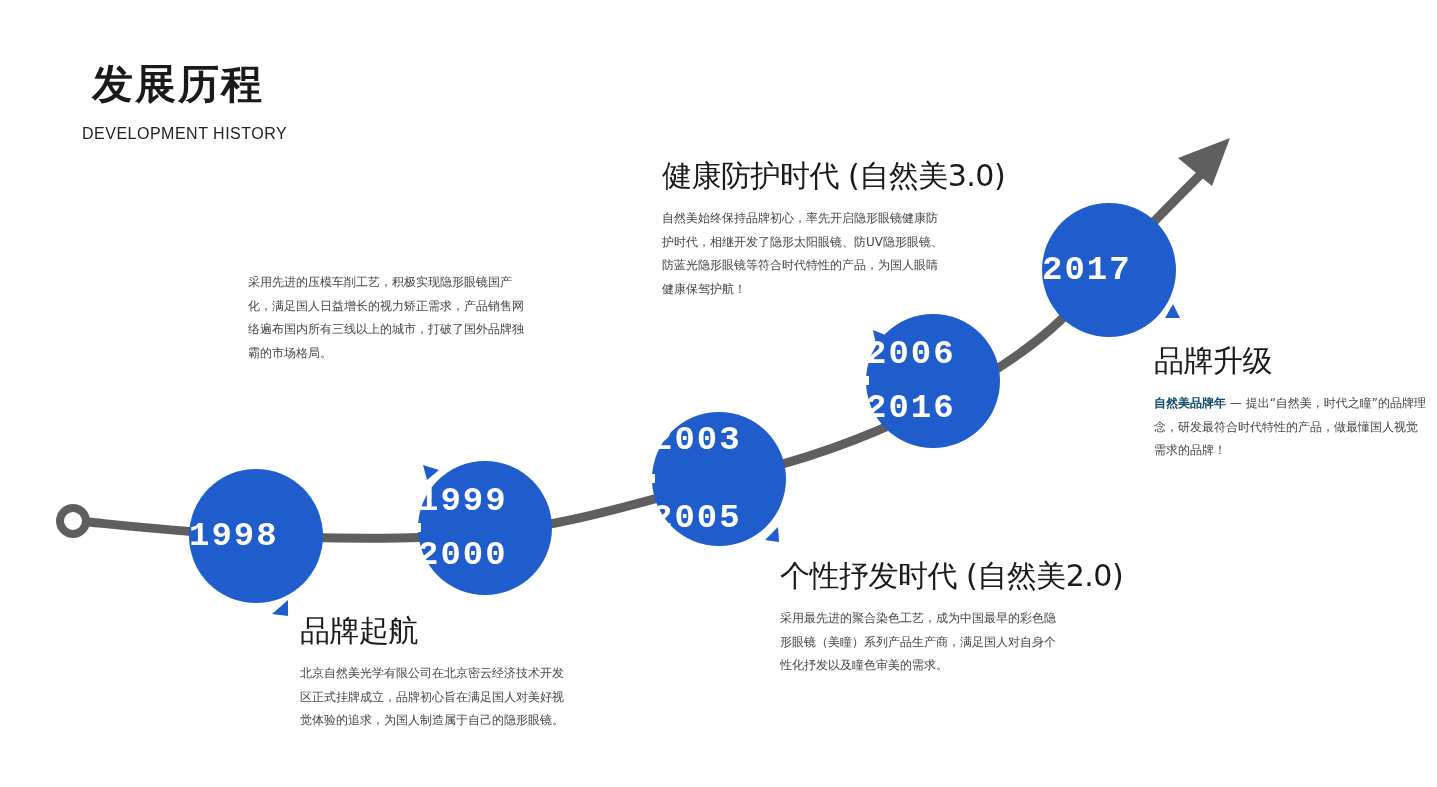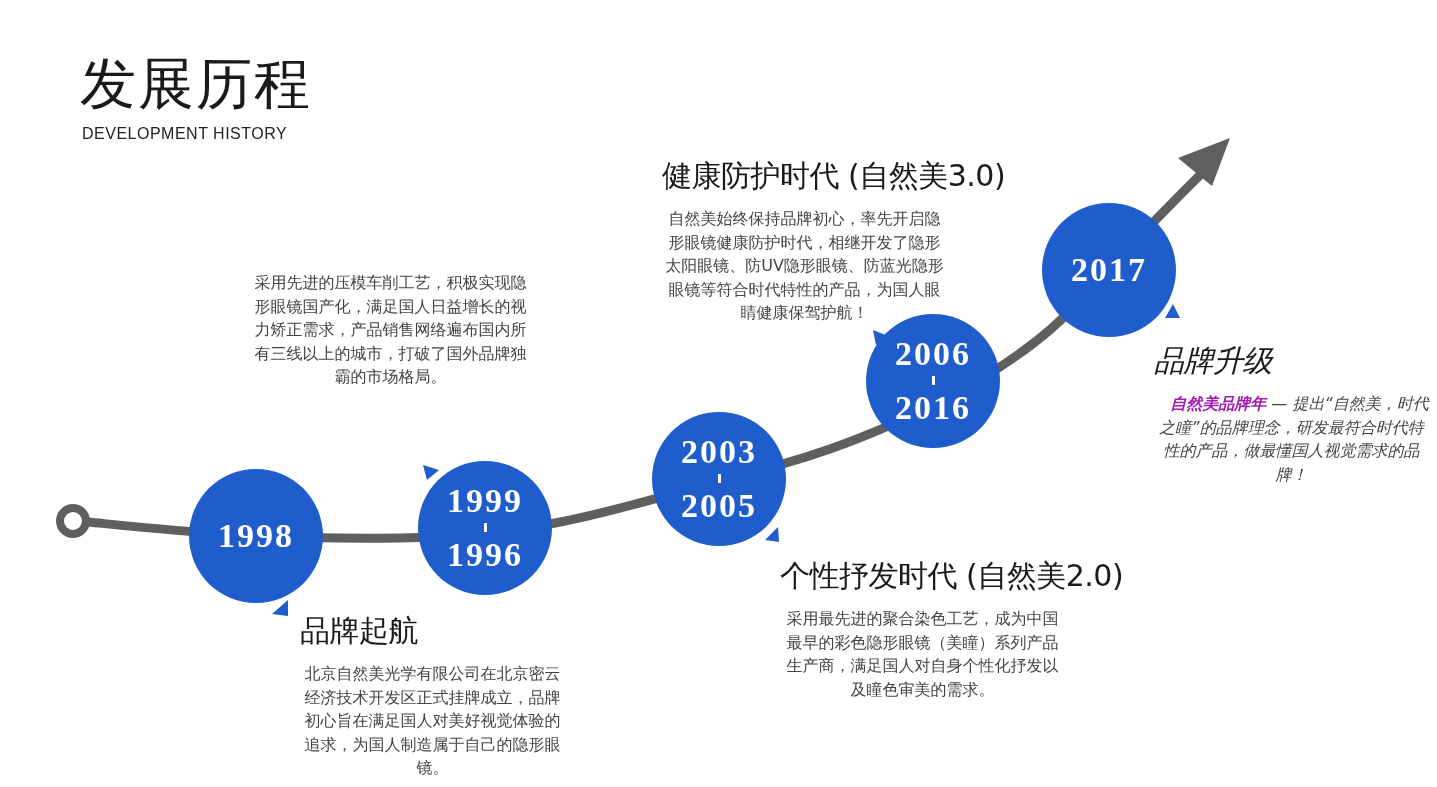--- a/index.html
+++ b/index.html
@@ -1,28 +1,28 @@
 <!DOCTYPE html>
 <html><head>
 <meta charset="utf-8">
 <style>
   * { margin:0; padding:0; box-sizing:border-box; }
   html, body { width:1437px; height:787px; background:#ffffff; overflow:hidden; }
   body { position:relative; font-family:"DejaVu Sans", "Liberation Sans", sans-serif; color:#222; }
-  .title { position:absolute; left:80px; top:52px; font-size:56px; font-weight:normal; color:#1a1a1a; letter-spacing:2px; line-height:64px; }
+  .title { position:absolute; left:92px; top:52px; font-size:41px; font-weight:bold; color:#1a1a1a; letter-spacing:2px; line-height:64px; }
   .subtitle { position:absolute; left:82px; top:125px; font-size:16px; color:#222; letter-spacing:0.5px; font-family:"Liberation Sans", sans-serif;text-align:center; }
   svg.track { position:absolute; left:0; top:0; }
   .node { position:absolute; width:134px; height:134px; border-radius:50%; background:#1f5ccc; color:#fff;
-          display:flex; flex-direction:column; align-items:center; justify-content:center;
-          font-family:Liberation Serif, serif; font-weight:bold; font-size:34px; letter-spacing:2px; line-height:36px; }
+          display:flex; flex-direction:column; align-items:flex-start; justify-content:center;
+          font-family:Liberation Mono, monospace; font-weight:bold; font-size:34px; letter-spacing:2px; line-height:36px; }
   .node .sep { width:3px; height:9px; background:#fff; margin:4px 0 5px; }
   .block { position:absolute; }
   .block h3 { font-size:30px; font-weight:normal; color:#1a1a1a; margin-bottom:10px; white-space:nowrap; letter-spacing:-0.5px; }
-  .block p { font-size:16px; line-height:23.5px; color:#444;text-align:center; }
-  .block p b { color:#a21caf;margin-left:16px; }
+  .block p { font-size:12px; line-height:23.5px; color:#444; }
+  .block p b { color:#0c4a6e; }
 </style>
 </head>
 <body>
 
 <div class="title">发展历程</div>
 <div class="subtitle">DEVELOPMENT HISTORY</div>
 
 <svg class="track" width="1437" height="787" viewBox="0 0 1437 787">
   <path d="M 88 522 C 170 530, 260 540, 400 538 C 560 536, 640 500, 760 470 C 880 440, 1020 370, 1080 300 C 1130 245, 1160 215, 1200 175" fill="none" stroke="#5f5f5f" stroke-width="9" stroke-linecap="round"></path>
   <polygon points="1230,138 1178,158 1212,186" fill="#5f5f5f"></polygon>
@@ -34,23 +34,23 @@
   <polygon points="873,330 888,336 876,345" fill="#1f5ccc"></polygon>
   <polygon points="1165,318 1180,318 1173,304" fill="#1f5ccc"></polygon>
 </svg>
 
 <div class="node" style="left:189px;top:469px;">
   <span>1998</span>
 </div>
 <div class="node" style="left:418px;top:461px;">
   <span>1999</span>
   <span class="sep"></span>
-  <span>1996</span>
+  <span>2000</span>
 </div>
-<div class="node" style="left:652px;top:412px;">
+<div class="node" style="left:652px;top:412px;gap:12px;">
   <span>2003</span>
   <span class="sep"></span>
   <span>2005</span>
 </div>
 <div class="node" style="left:866px;top:314px;">
   <span>2006</span>
   <span class="sep"></span>
   <span>2016</span>
 </div>
 <div class="node" style="left:1042px;top:203px;">
@@ -69,16 +69,16 @@
 <div class="block" style="left:780px;top:556px;width:285px;">
   <h3>个性抒发时代 (自然美2.0)</h3>
   <p>采用最先进的聚合染色工艺，成为中国最早的彩色隐形眼镜（美瞳）系列产品生产商，满足国人对自身个性化抒发以及瞳色审美的需求。</p>
 </div>
 
 <div class="block" style="left:662px;top:156px;width:285px;">
   <h3>健康防护时代 (自然美3.0)</h3>
   <p>自然美始终保持品牌初心，率先开启隐形眼镜健康防护时代，相继开发了隐形太阳眼镜、防UV隐形眼镜、防蓝光隐形眼镜等符合时代特性的产品，为国人眼睛健康保驾护航！</p>
 </div>
 
-<div class="block" style="left:1154px;top:341px;width:275px;font-style:italic;">
+<div class="block" style="left:1154px;top:341px;width:275px;">
   <h3>品牌升级</h3>
   <p><b>自然美品牌年</b><span> — 提出“自然美，时代之瞳”的品牌理念，研发最符合时代特性的产品，做最懂国人视觉需求的品牌！</span></p>
 </div>
 
 </body></html>

